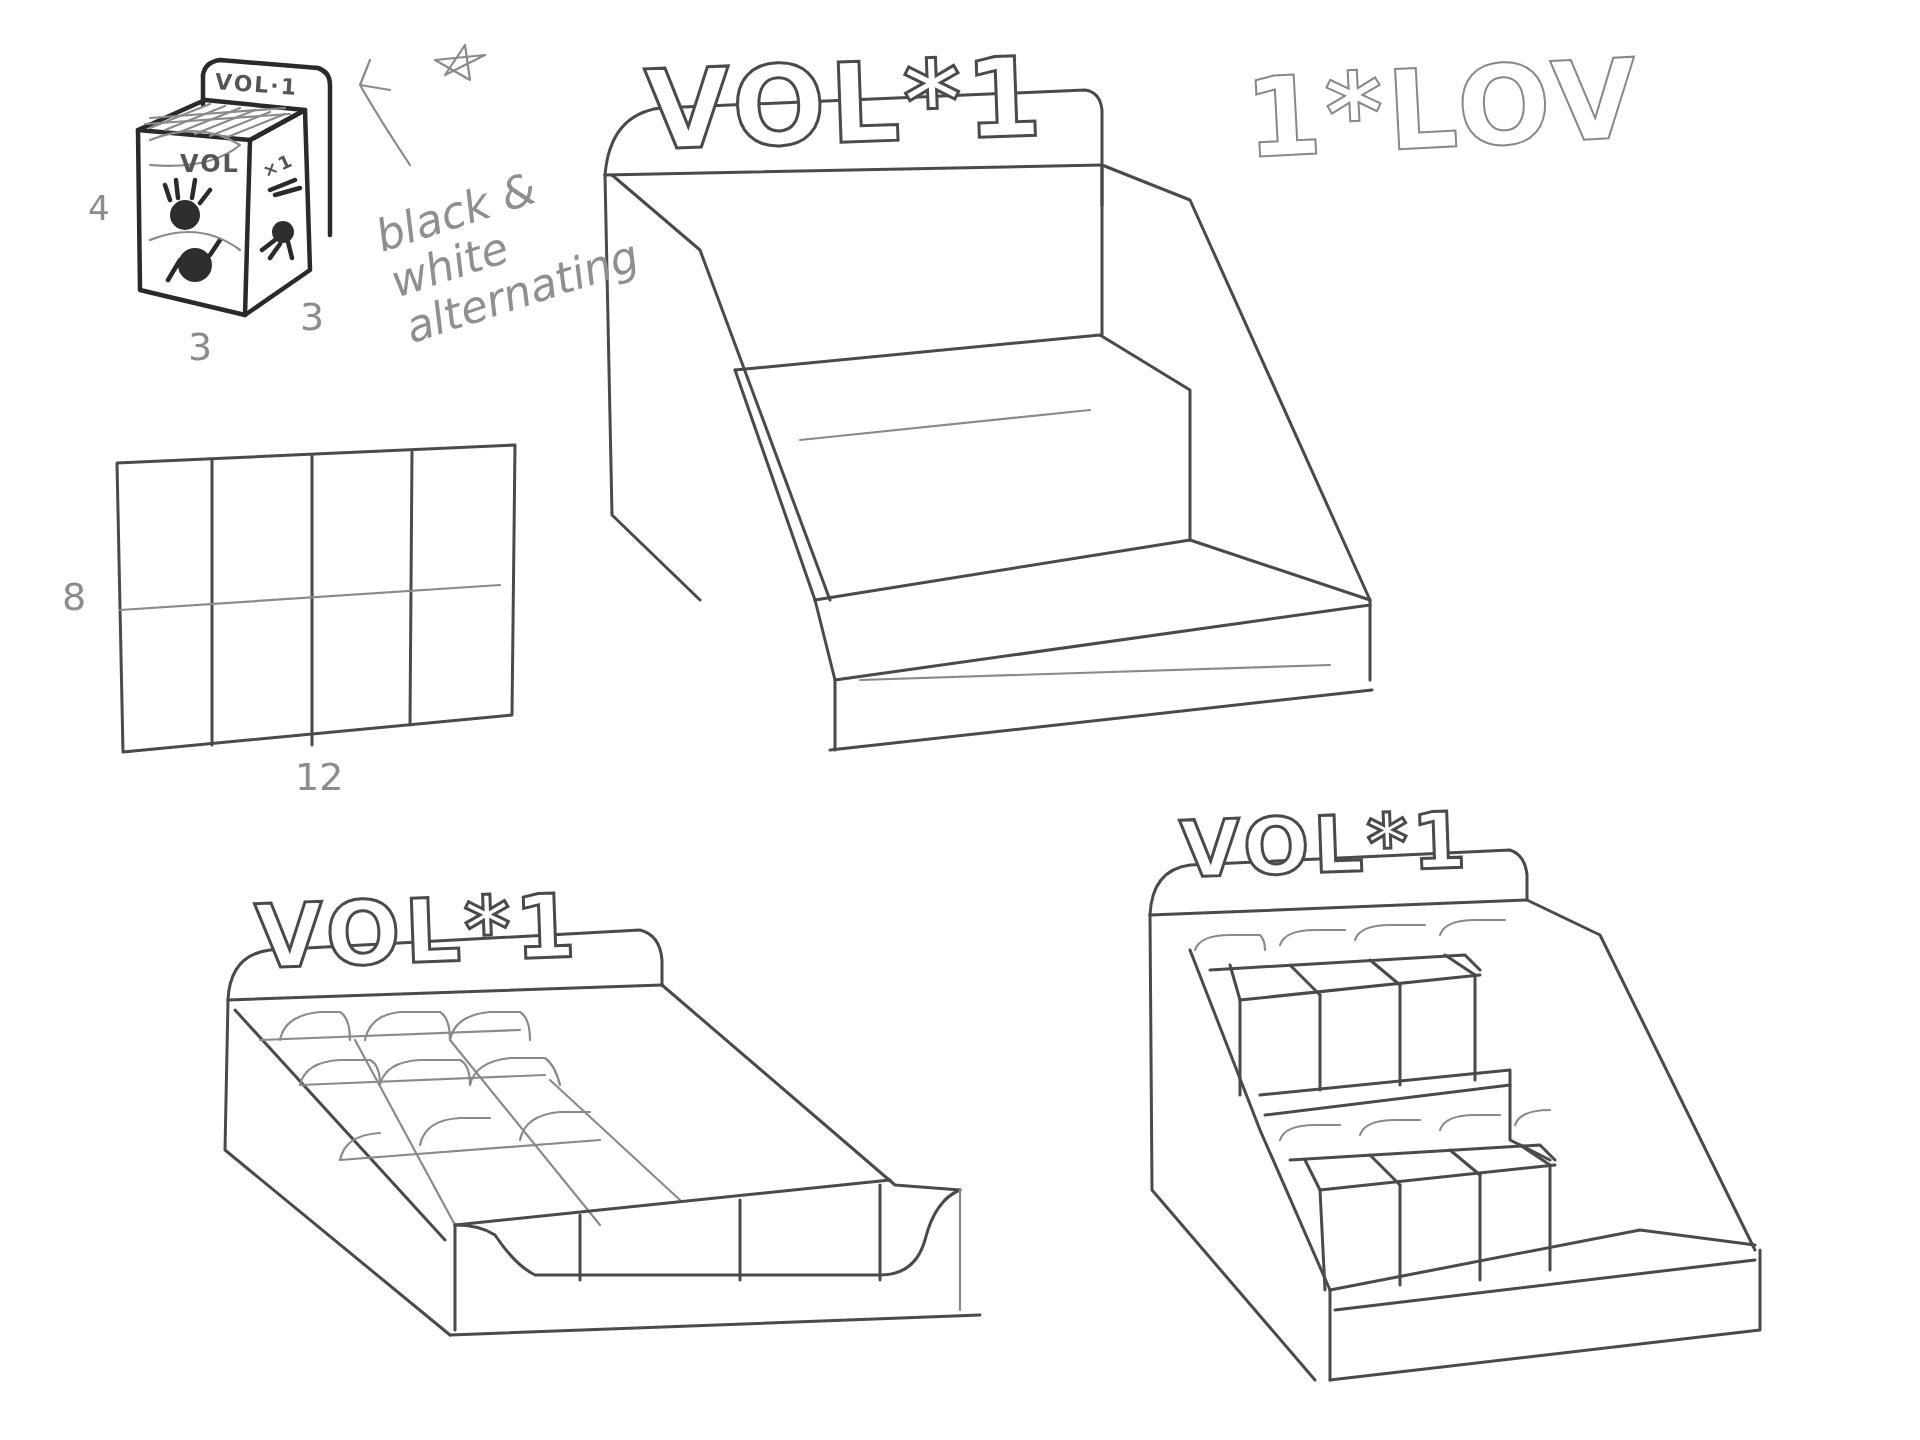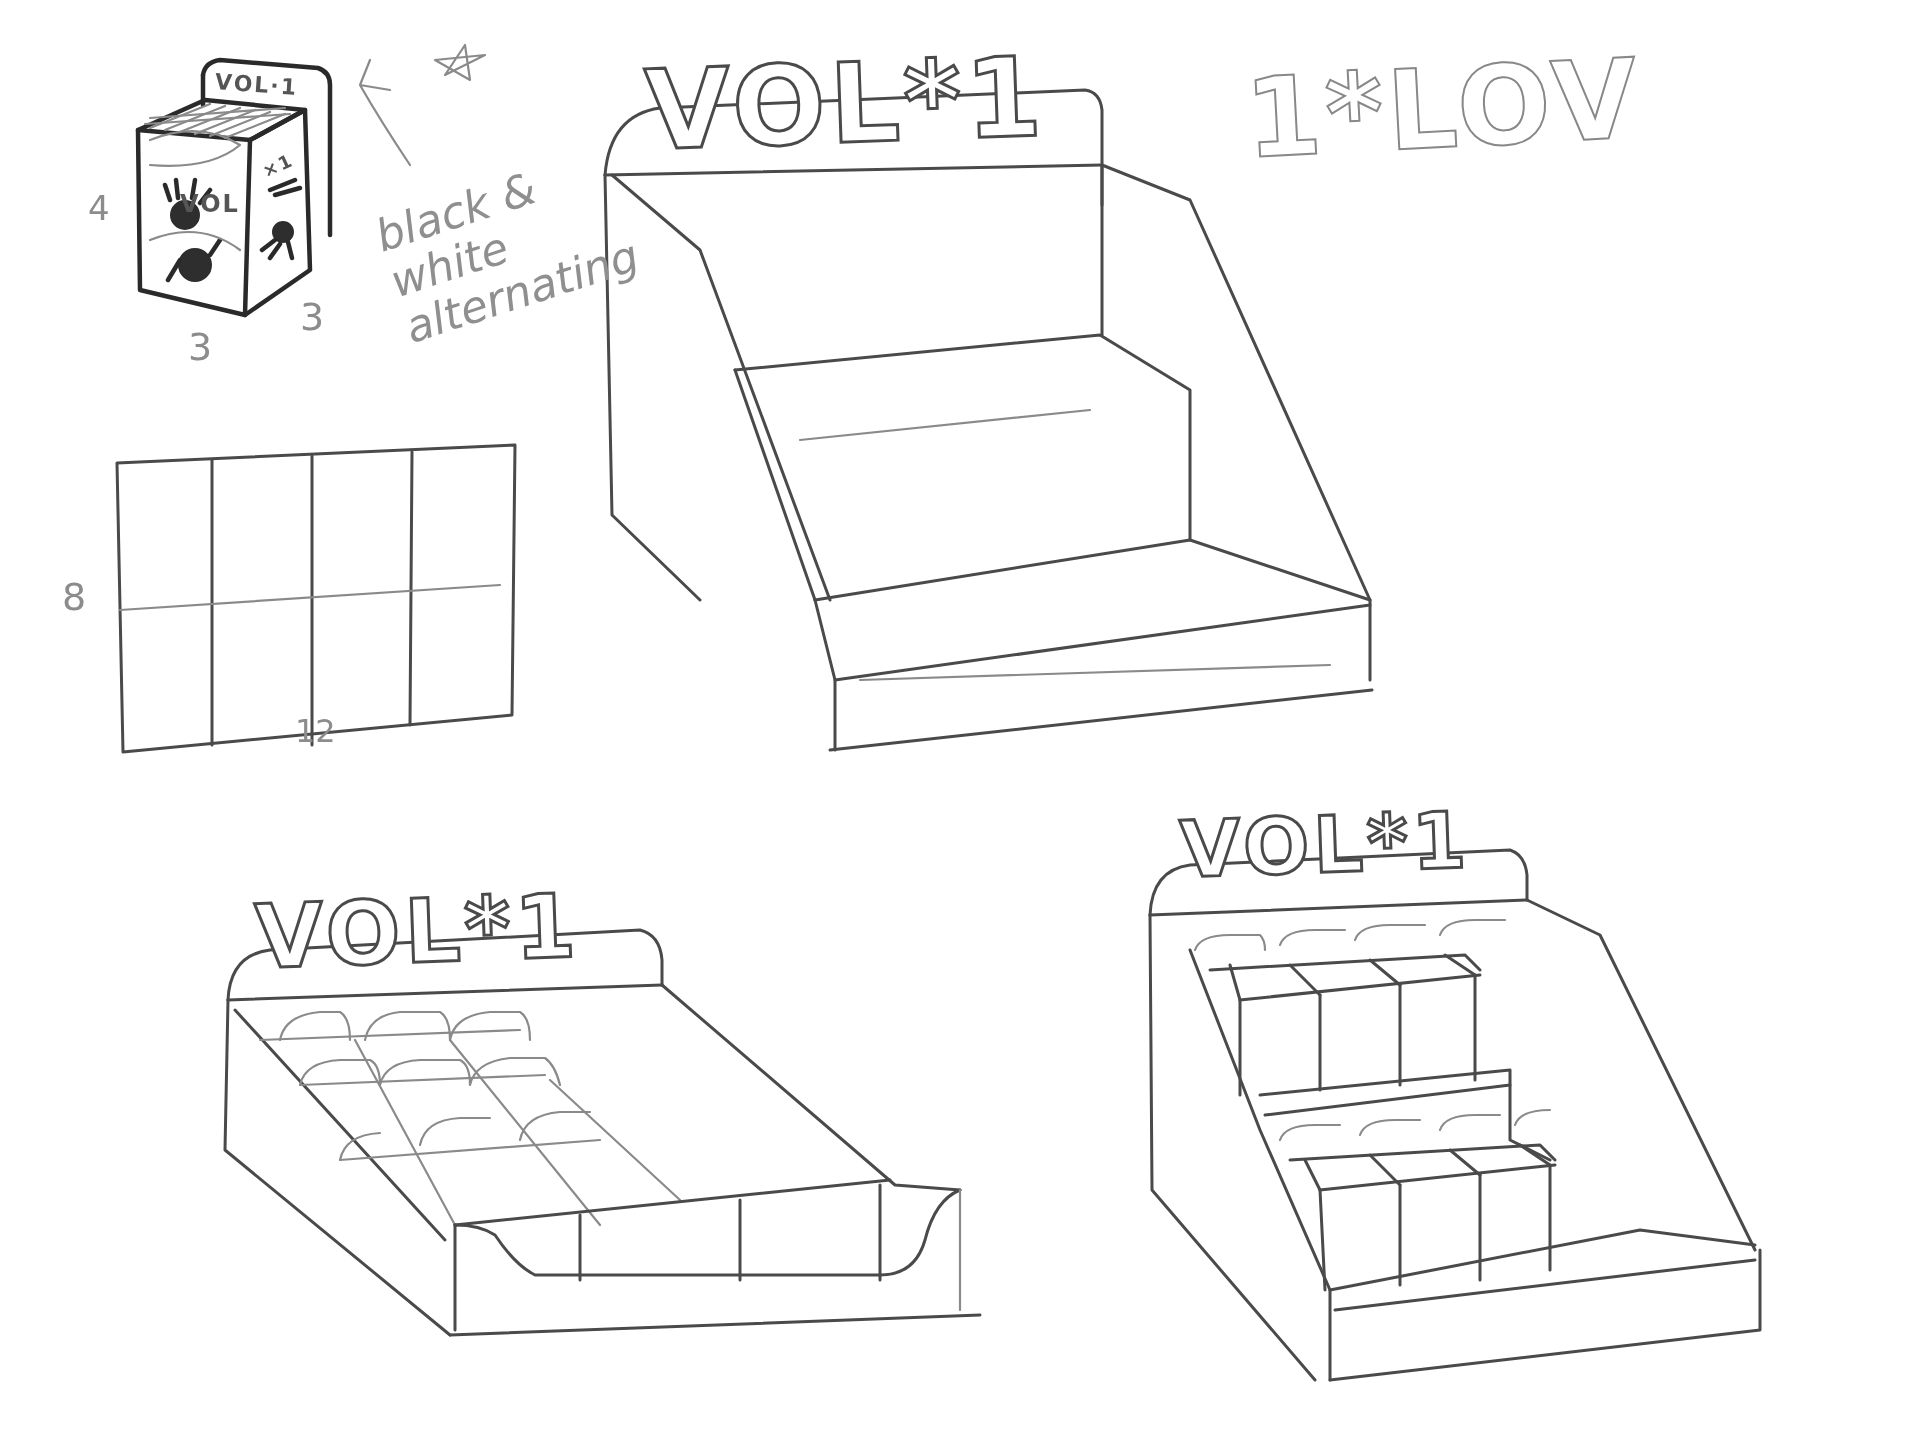--- a/index.html
+++ b/index.html
@@ -128,33 +128,33 @@
       <path class="pencil" d="M1305 1160 L1320 1190 M1370 1155 L1400 1185 M1450 1150 L1480 1175 M1520 1145 L1550 1165"></path>
 
       <path class="pencil" d="M1330 1290 L1640 1230 L1755 1245"></path>
       <path class="pencil" d="M1330 1290 L1330 1380"></path>
       <path class="pencil" d="M1335 1310 L1755 1260"></path>
       <path class="pencil" d="M1330 1380 L1760 1330 L1760 1250"></path>
     </g>
   </svg>
 
   <div class="logo-small" style="left:215px; top:72px; transform:rotate(4deg);">VOL·1</div>
-  <div class="logo-small" style="left:180px; top:150px; font-size:24px;margin-top:40px;">VOL</div>
+  <div class="logo-small" style="left:180px; top:150px; font-size:24px;">VOL</div>
   <div class="logo-small" style="left:262px; top:155px; font-size:18px; transform:rotate(-25deg);">×1</div>
   <div class="label" style="left:88px; top:188px; font-size:34px;">4</div>
   <div class="label" style="left:188px; top:325px; font-size:38px;">3</div>
   <div class="label" style="left:300px; top:295px; font-size:38px;">3</div>
 
   <div class="note" style="left:370px; top:215px;">
     <div>black &amp;</div>
     <div>white</div>
     <div>alternating</div>
   </div>
 
   <div class="label" style="left:62px; top:575px; font-size:38px;">8</div>
-  <div class="label" style="left:295px; top:712px; font-size:32px;">12</div>
+  <div class="label" style="left:295px; top:755px; font-size:38px;">12</div>
 
   <div class="logo" style="left:645px; top:40px; font-size:110px; transform:rotate(-2deg);">VOL*1</div>
   <div class="logo" style="left:1245px; top:45px; font-size:110px; transform:rotate(-3deg); color:#fff; -webkit-text-stroke:2px #888;">1*LOV</div>
   <div class="logo" style="left:255px; top:880px; font-size:88px; transform:rotate(-2deg);">VOL*1</div>
   <div class="logo" style="left:1180px; top:800px; font-size:78px; transform:rotate(-2deg);">VOL*1</div>
 
 </div>
 
 </body></html>

